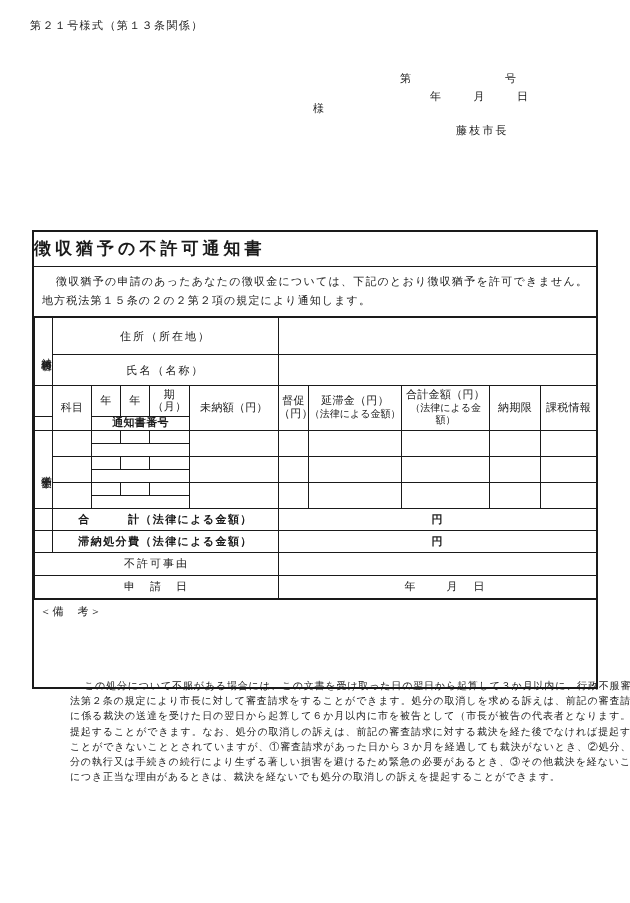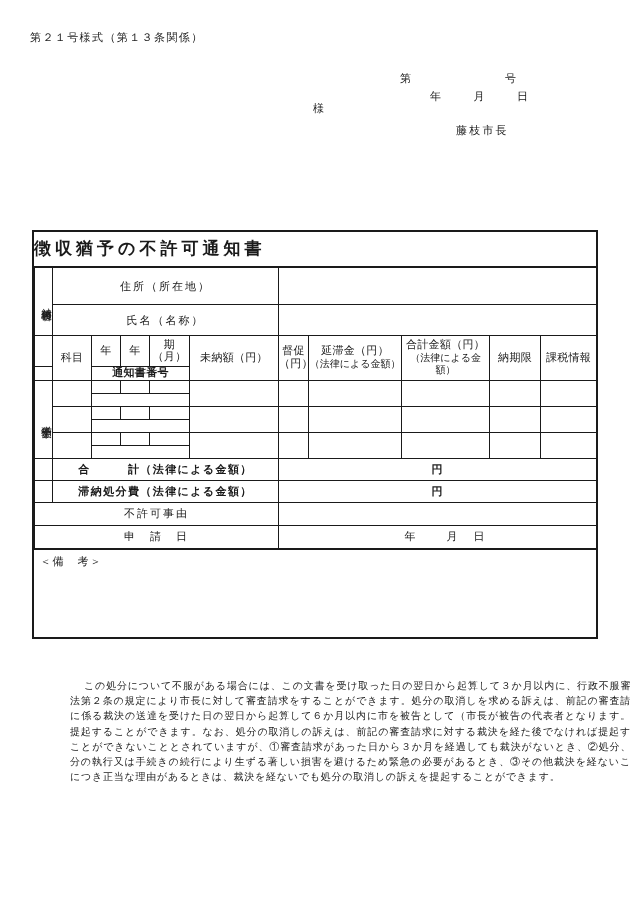--- a/index.html
+++ b/index.html
@@ -19,21 +19,21 @@
     position: absolute;
     left: 0; top: 0;
     width: 630px;
     height: 903px;
   }
 
   
   .form-no {
     position: absolute;
     left: 30px;
-    top: 30px;
+    top: 18px;
     font-size: 11px;
     letter-spacing: 1.4px;
     white-space: nowrap;
   }
   .doc-number {
     position: absolute;
     left: 400px;
     top: 71px;
     font-size: 11px;
     width: 160px;
@@ -198,20 +198,23 @@
     <span class="d-d">日</span>
   </div>
 
   <div class="addressee-sama">様</div>
   <div class="issuer">藤枝市長</div>
 
   <div class="frame">
 
     <div class="title-bar">徴収猶予の不許可通知書</div>
 
+    <div class="lead">
+      <p>徴収猶予の申請のあったあなたの徴収金については、下記のとおり徴収猶予を許可できません。地方税法第１５条の２の２第２項の規定により通知します。</p>
+    </div>
 
     <table class="grid">
       <colgroup>
         <col style="width:18px">
         <col style="width:39px">
         <col style="width:29px">
         <col style="width:29px">
         <col style="width:40px">
         <col style="width:89px">
         <col style="width:30px">

